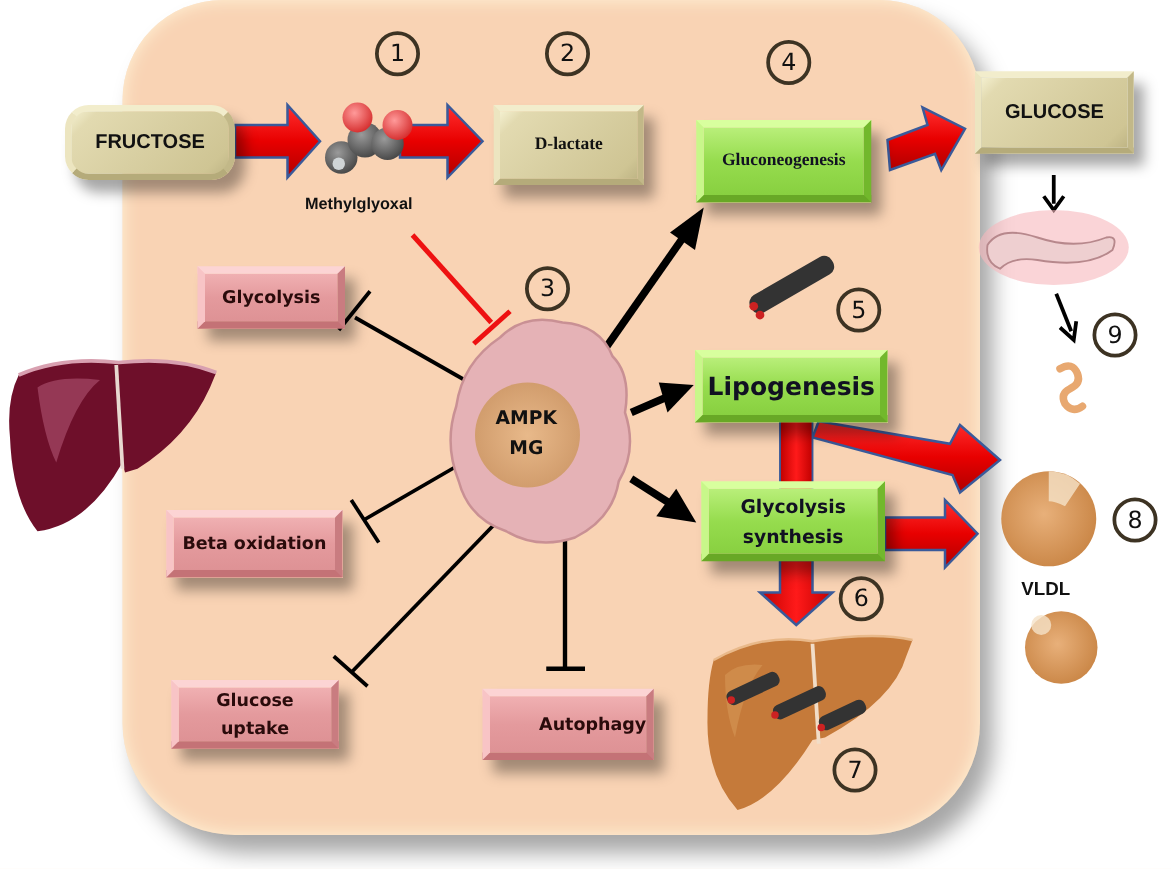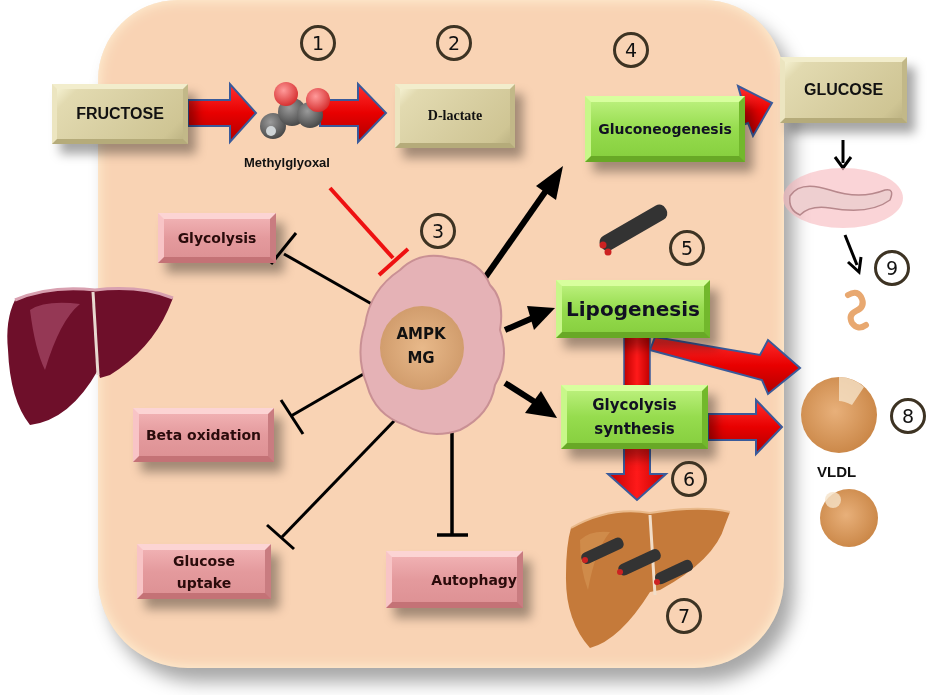--- a/index.html
+++ b/index.html
@@ -183,33 +183,33 @@
     <circle cx="603" cy="245" r="3.5" fill="#c22"></circle>
     <circle cx="608" cy="252" r="3.5" fill="#c22"></circle>
   </g>
 
   <g>
     <path d="M400,270 Q420,250 450,258 Q480,260 490,285 Q505,300 500,330 Q510,360 495,385 Q490,415 460,430 Q430,440 405,425 Q375,415 367,385 Q355,355 365,325 Q370,290 400,270Z" fill="#e5b2b6" stroke="#c99094" stroke-width="2"></path>
     <circle cx="422" cy="348" r="42" fill="url(#ampkcore)"></circle>
   </g>
 </svg>
 
-<div class="box bevel-tan" style="left:52px;top:84px;width:136px;height:60px;font-size:16px;font-family:'Liberation Sans',sans-serif;">
+<div class="box bevel-tan" style="left:52px;top:84px;width:136px;height:60px;font-size:16px;font-family:'Liberation Sans',sans-serif;border-radius:19px;">
   <span>FRUCTOSE</span>
 </div>
 <div class="box bevel-tan" style="left:395px;top:84px;width:120px;height:64px;font-size:14px;font-family:Liberation Serif, serif;">
   <span>D-lactate</span>
 </div>
 <div class="box bevel-tan" style="left:780px;top:57px;width:127px;height:66px;font-size:16px;font-family:'Liberation Sans',sans-serif;">
   <span>GLUCOSE</span>
 </div>
 
 <div class="label" style="left:244px;top:155px;font-size:13px;">Methylglyoxal</div>
 
-<div class="box bevel-green" style="left:585px;top:96px;width:160px;height:66px;font-size:14px;">
+<div class="box bevel-green" style="left:557px;top:96px;width:140px;height:66px;font-size:14px;font-family:Liberation Serif, serif;">
   <span>Gluconeogenesis</span>
 </div>
 <div class="box bevel-green" style="left:556px;top:280px;width:154px;height:58px;font-size:20px;">
   <span>Lipogenesis</span>
 </div>
 <div class="box bevel-green" style="left:561px;top:385px;width:147px;height:64px;font-size:15px;flex-direction:column;line-height:24px;">
   <span>Glycolysis</span>
   <span>synthesis</span>
 </div>
 

